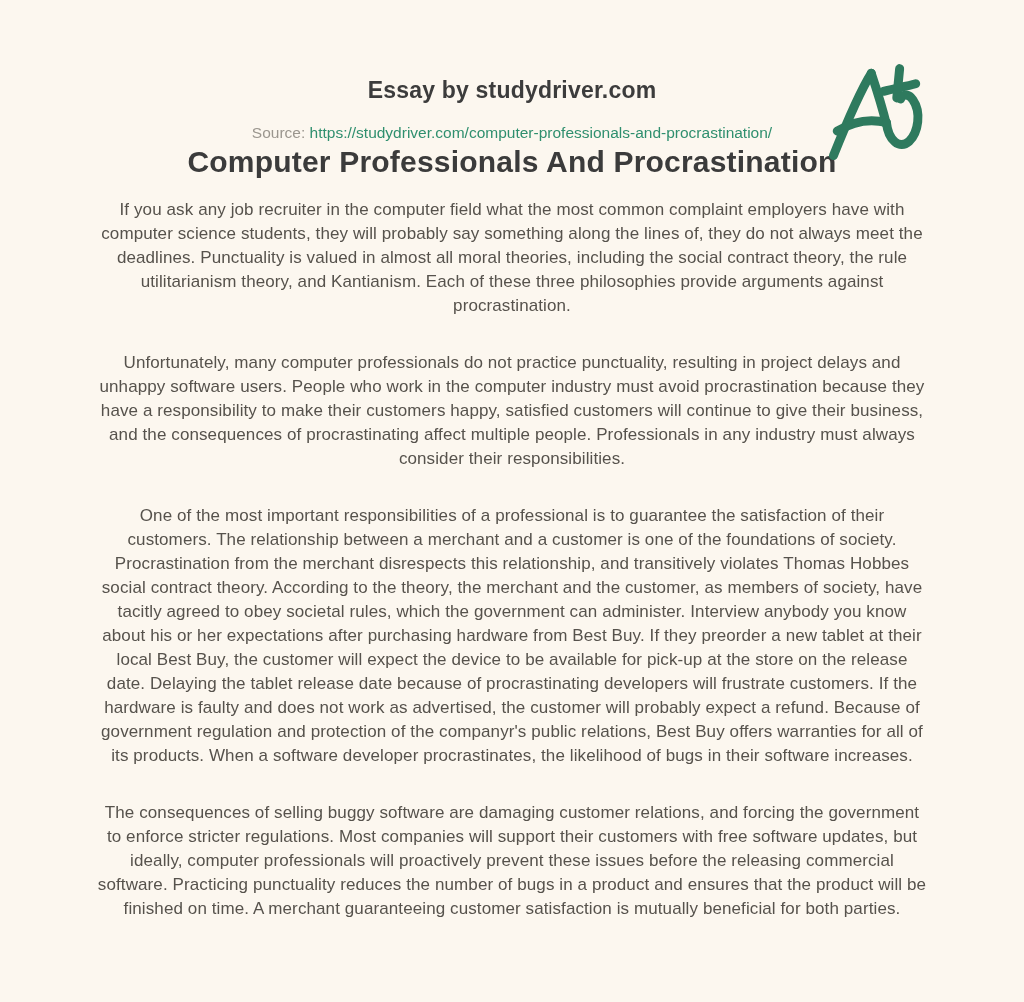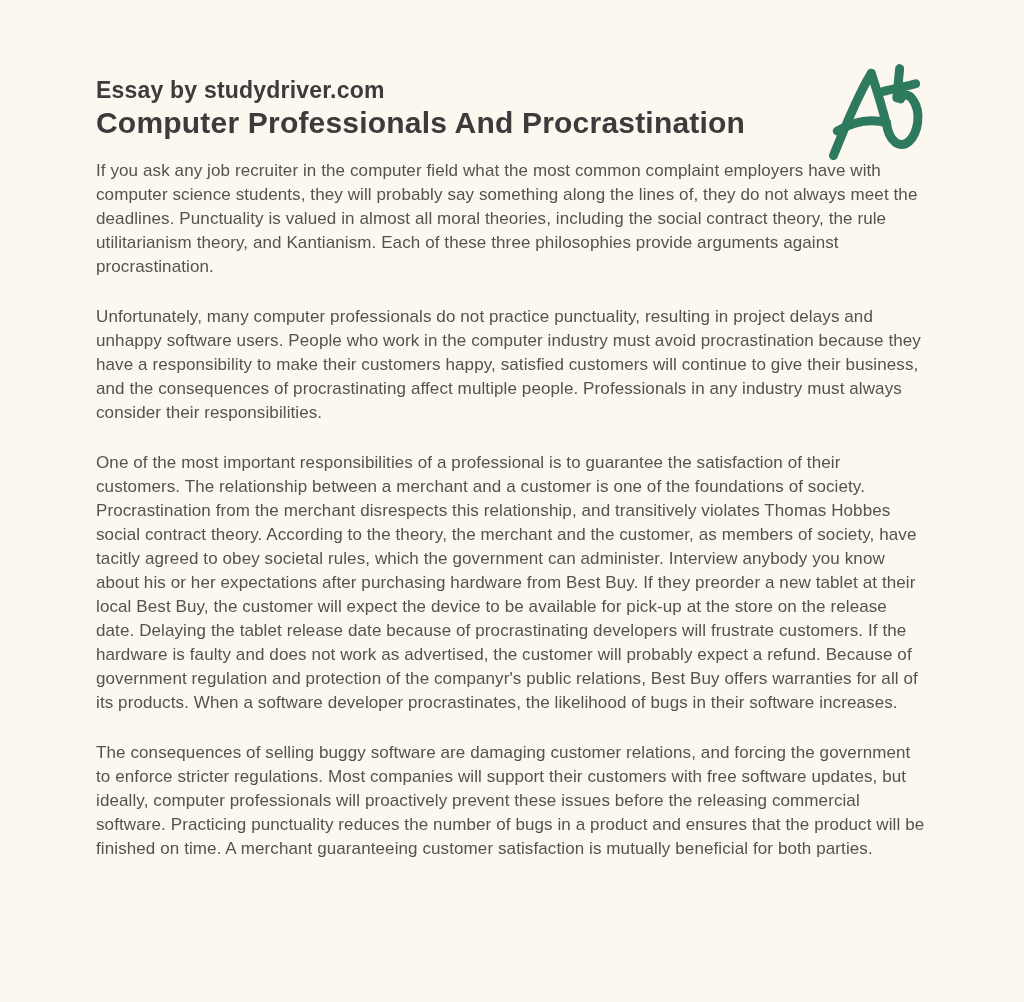--- a/index.html
+++ b/index.html
@@ -8,20 +8,21 @@
     height: 1002px;
     background: #fcf7ef;
     font-family: "Liberation Sans", sans-serif;
     overflow: hidden;
   }
   .page {
     position: relative;
     width: 1024px;
     height: 1002px;
     padding: 76px 96px 0 96px;
+    text-align: center;
   }
   .doc-header {
     position: relative;
   }
   .doc-header h1 {
     font-size: 23px;
     line-height: 28px;
     font-weight: 700;
     color: #3c3c3c;
     letter-spacing: 0.2px;
@@ -52,37 +53,41 @@
     display: block;
   }
   .article-title {
     font-size: 30px;
     line-height: 38px;
     font-weight: 600;
     color: #3b3b3b;
     letter-spacing: 0.2px;
   }
   .essay p {
-    margin-top: 26px;
+    margin-top: 33px;
     font-size: 17px;
     line-height: 24px;
     color: #56524c;
     letter-spacing: 0.1px;
   }
   .essay p:first-of-type {
     margin-top: 17px;
   }
 </style>
 </head>
 <body>
 
 <div class="page">
 
   <div class="doc-header">
     <h1>Essay by studydriver.com</h1>
+    <div class="source-line">
+      <span class="source-label">Source:</span>
+      <a class="source-link">https://studydriver.com/computer-professionals-and-procrastination/</a>
+    </div>
 
     <div class="logo">
       <svg viewBox="0 0 110 110" fill="none" xmlns="http://www.w3.org/2000/svg">
         <g stroke="#2e7a5e" stroke-width="9.5" stroke-linecap="round" fill="none">
 
           <path d="M10 99 C 24 64, 38 31, 50 12"></path>
 
           <path d="M50 12 C 56 30, 62 49, 66 66"></path>
 
           <path d="M14 73 C 32 62, 50 60, 66 64"></path>

